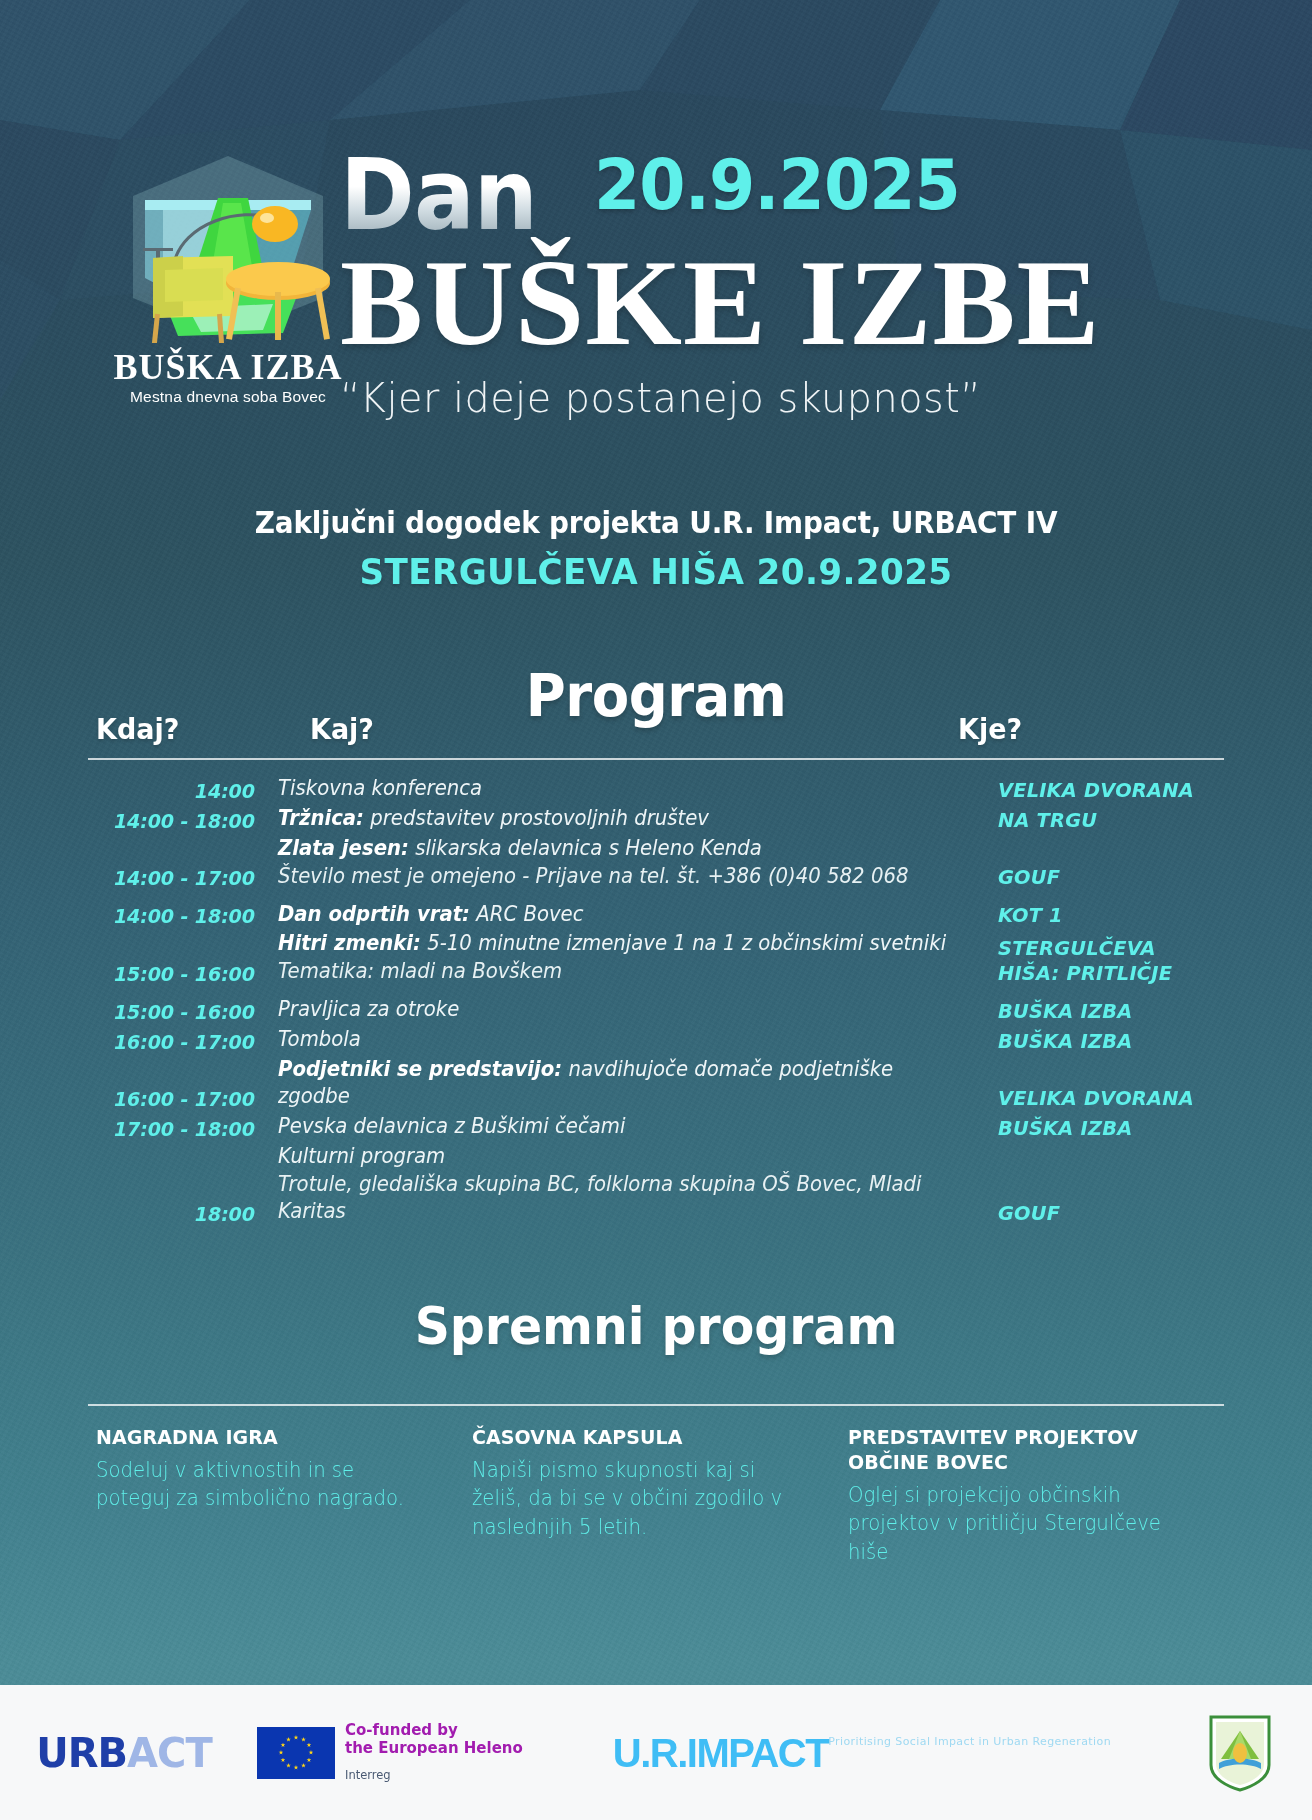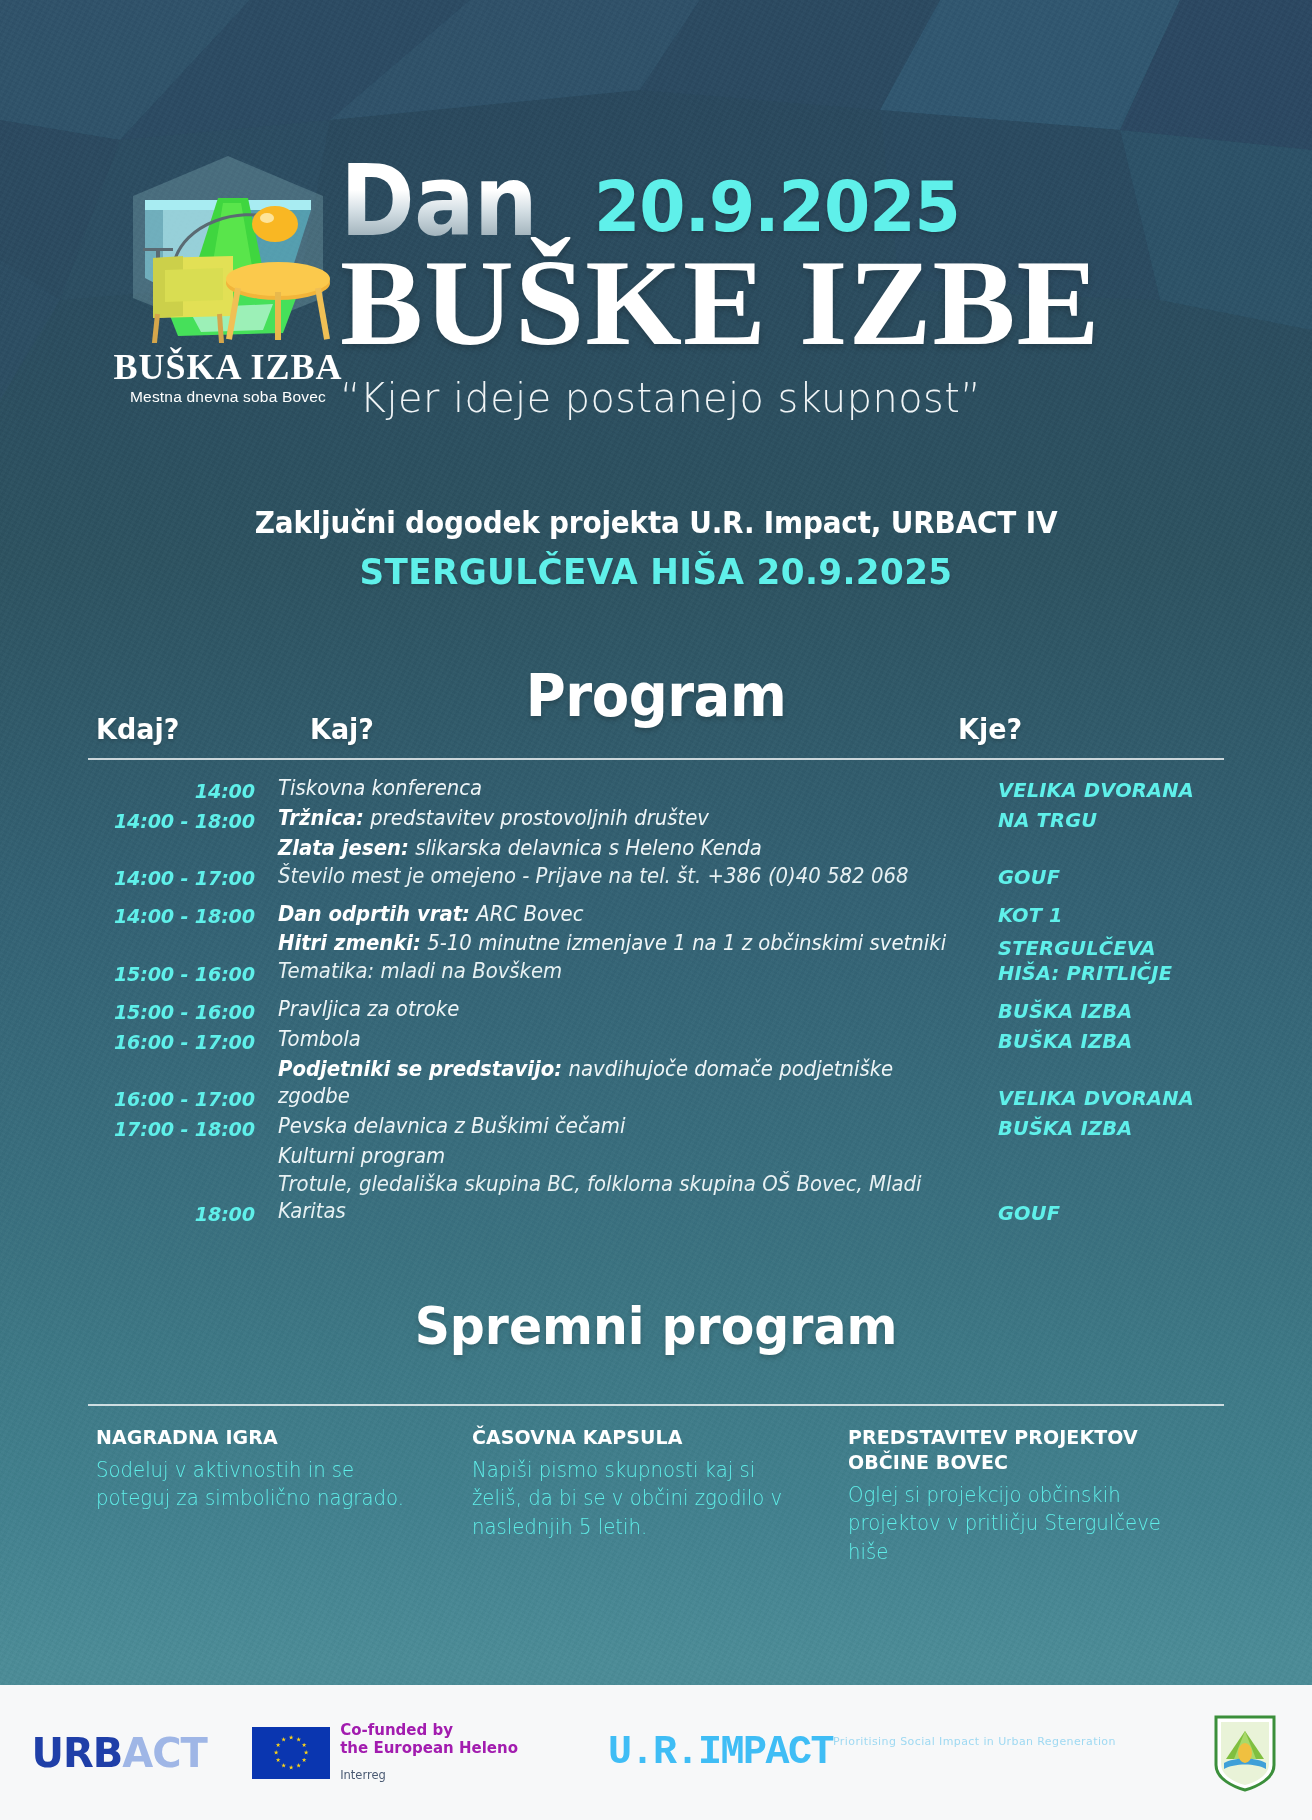--- a/index.html
+++ b/index.html
@@ -41,21 +41,21 @@
   .logo-name{
     font-family:"Liberation Serif", serif;
     font-weight:700;color:#ffffff;font-size:36px;letter-spacing:1px;
     margin-top:6px;line-height:1;
   }
   .logo-sub{
     font-size:15.5px;color:#ffffff;font-weight:400;margin-top:3px;letter-spacing:.2px;
   }
 
   .title-block{position:absolute;left:340px;top:150px;width:930px;}
-  .row-dan{display:flex;align-items:flex-end;gap:40px;height:96px;}
+  .row-dan{display:flex;gap:40px;height:96px;}
   .dan{
     font-size:98px;line-height:.92;font-weight:800;letter-spacing:-1px;
     font-family:"DejaVu Sans", sans-serif;
     background:linear-gradient(180deg,#ffffff 0%,#ffffff 38%,#d2dde3 62%,#8fa3ad 100%);
     -webkit-background-clip:text;background-clip:text;color:transparent;
     transform:scaleX(.92);transform-origin:left bottom;
   }
   .date-top{
     font-size:70px;font-weight:800;color:#5ff0ea;line-height:1;
     font-family:"DejaVu Sans", sans-serif;letter-spacing:-1px;
@@ -166,21 +166,21 @@
   .urbact .u-light{color:#9fb6e6;}
   .eu{display:flex;align-items:center;gap:10px;margin-right:90px;}
   .eu-flag{width:78px;height:52px;background:#0a36b0;position:relative;flex:0 0 78px;}
   .eu-flag .star{position:absolute;width:5px;height:5px;background:#ffd617;
     clip-path:polygon(50% 0%,61% 35%,98% 35%,68% 57%,79% 91%,50% 70%,21% 91%,32% 57%,2% 35%,39% 35%);}
   .eu-text{line-height:1.18;}
   .eu-t1{font-size:15px;font-weight:700;color:#a21caf;font-family:"DejaVu Sans", sans-serif;}
   .eu-t2{font-size:11.5px;font-weight:400;color:#4a5a73;font-family:"DejaVu Sans", sans-serif;margin-top:12px;}
   .uri{text-align:center;margin-right:96px;}
   .uri-main{
-    font-family:Liberation Mono, monospace;font-weight:800;font-size:40px;color:#3fbdf5;
+    font-family:Liberation Sans, sans-serif;font-weight:800;font-size:40px;color:#3fbdf5;
     letter-spacing:-1.5px;line-height:1;position:relative;
   }
   .uri-sub{font-size:11px;color:#9fd9f2;margin-top:2px;font-family:"DejaVu Sans", sans-serif;letter-spacing:.4px;}
   .crest{width:66px;height:80px;}
 </style>
 </head>
 <body>
 
 <div class="poster">
 

